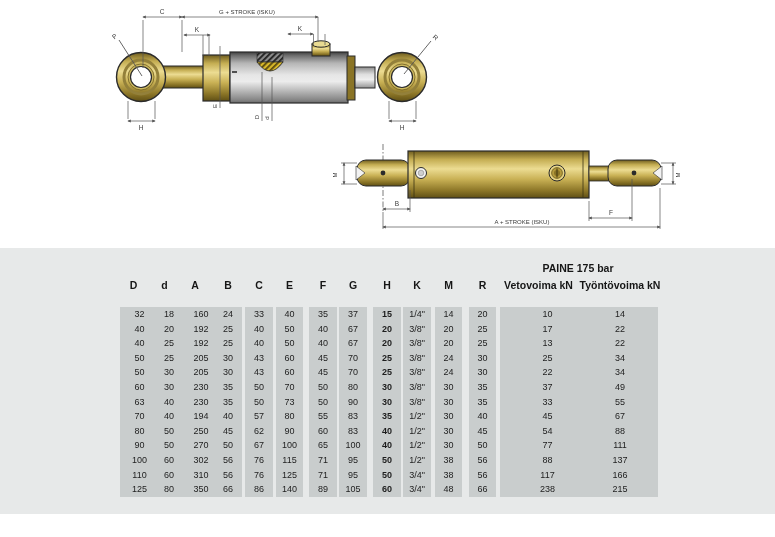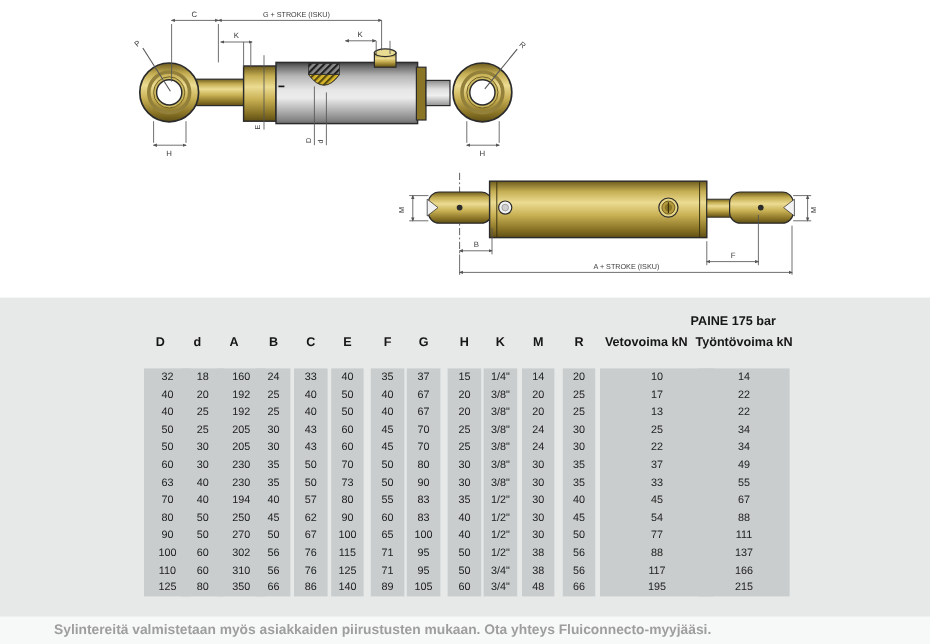--- a/index.html
+++ b/index.html
@@ -8,21 +8,21 @@
     background:#ffffff; font-family:"Liberation Sans", sans-serif;
   }
   #drawings { position:absolute; left:0; top:0; width:775px; height:248px; }
   svg text { font-family:"Liberation Sans", sans-serif; fill:#3a3a3a; }
   .dimtxt { font-size:6.5px; }
   .dimtxt-sm { font-size:6px; }
 
   #band { position:absolute; left:0; top:248px; width:775px; height:266px; background:#e7e9e9; }
   #paine {
     position:absolute; left:578px; top:14px; transform:translateX(-50%);
-    font-weight:bold; font-size:10.5px; color:#161616; white-space:nowrap;margin-left:33px;
+    font-weight:bold; font-size:10.5px; color:#161616; white-space:nowrap;
   }
   .col-header {
     position:absolute; top:31px; transform:translateX(-50%);
     font-weight:bold; font-size:10.5px; color:#161616; white-space:nowrap;
   }
   .col-stripe { position:absolute; top:59px; height:190px; background:#c9cdcd; }
   .cell {
     height:14.615px; line-height:14.615px; text-align:center;
     font-size:9px; color:#1d1d1d; white-space:nowrap;
   }
@@ -342,21 +342,21 @@
         <div class="cell">80</div>
         <div class="cell">90</div>
         <div class="cell">83</div>
         <div class="cell">83</div>
         <div class="cell">100</div>
         <div class="cell">95</div>
         <div class="cell">95</div>
         <div class="cell">105</div>
       </div>
       <div class="col-header" style="left: 387px;">H</div>
-      <div class="col-stripe" style="left: 373px; width: 28px;">
+      <div class="col-stripe" style="left: 373px; width: 28px; font-weight: bold;">
         <div class="cell">15</div>
         <div class="cell">20</div>
         <div class="cell">20</div>
         <div class="cell">25</div>
         <div class="cell">25</div>
         <div class="cell">30</div>
         <div class="cell">30</div>
         <div class="cell">35</div>
         <div class="cell">40</div>
         <div class="cell">40</div>
@@ -419,37 +419,34 @@
         <div class="cell">13</div>
         <div class="cell">25</div>
         <div class="cell">22</div>
         <div class="cell">37</div>
         <div class="cell">33</div>
         <div class="cell">45</div>
         <div class="cell">54</div>
         <div class="cell">77</div>
         <div class="cell">88</div>
         <div class="cell">117</div>
-        <div class="cell">195</div>
+        <div class="cell">238</div>
       </div>
       <div class="col-header" style="left: 620px;">Työntövoima kN</div>
       <div class="col-stripe" style="left: 582px; width: 76px;">
         <div class="cell">14</div>
         <div class="cell">22</div>
         <div class="cell">22</div>
         <div class="cell">34</div>
         <div class="cell">34</div>
         <div class="cell">49</div>
         <div class="cell">55</div>
         <div class="cell">67</div>
         <div class="cell">88</div>
         <div class="cell">111</div>
         <div class="cell">137</div>
         <div class="cell">166</div>
         <div class="cell">215</div>
       </div>
     </div>
 
-  <div id="footer">
-    <div id="footer-text">Sylintereitä valmistetaan myös asiakkaiden piirustusten mukaan. Ota yhteys Fluiconnecto-myyjääsi.</div>
-  </div>
 
 </div>
 
 </body></html>

